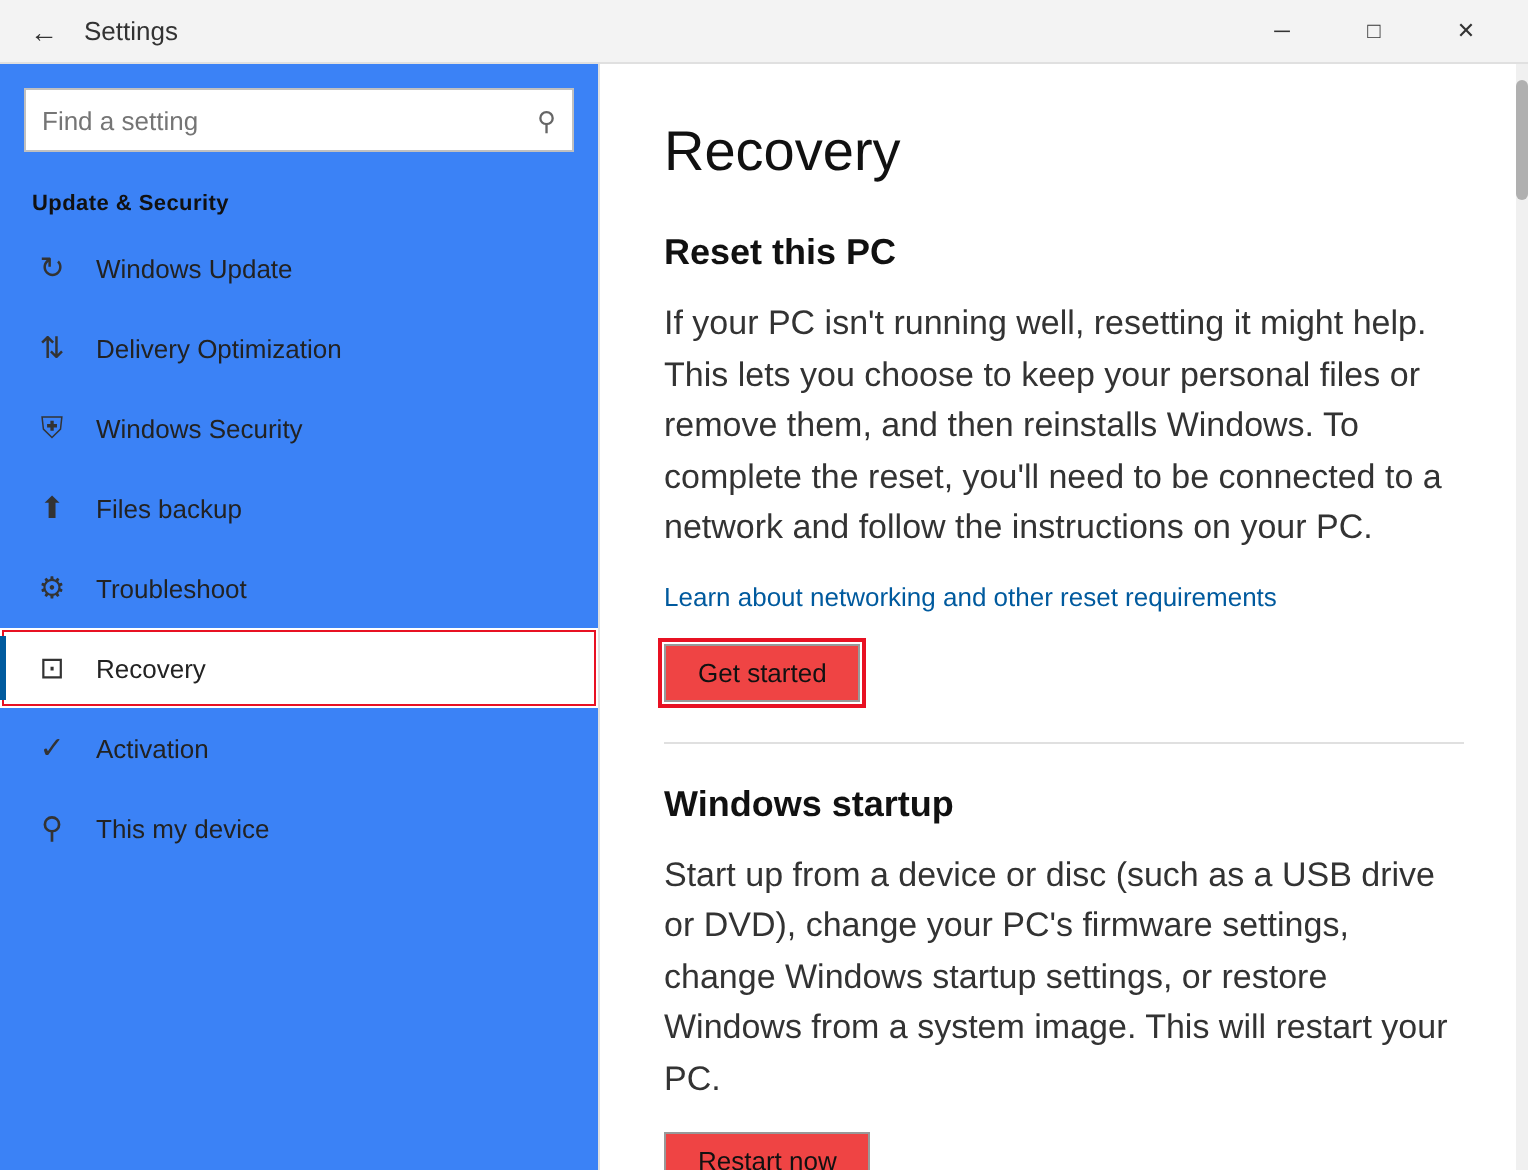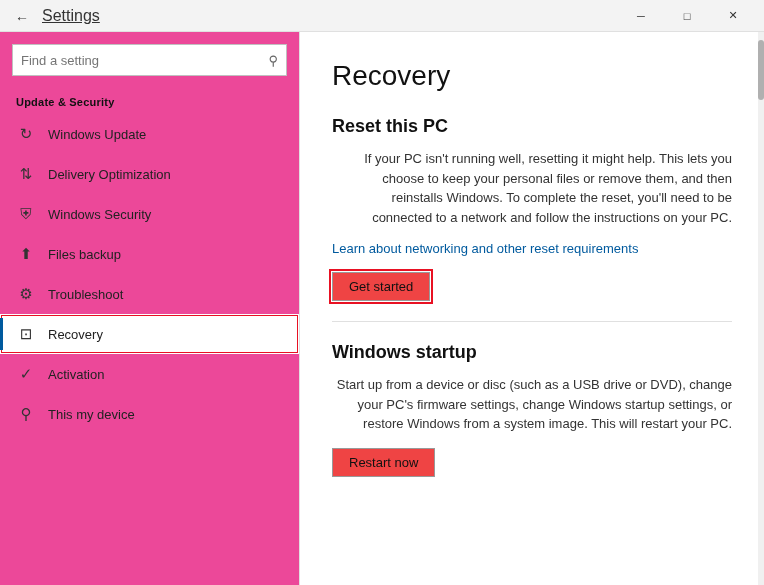--- a/index.html
+++ b/index.html
@@ -26,25 +26,24 @@
       width: 28px;
       height: 28px;
       display: flex;
       align-items: center;
       justify-content: center;
       cursor: pointer;
       font-size: 14px;
       color: #333;
     }
     .titlebar-title {
-      font-size: 16px;
+      font-size: 13px;
       color: #333;
       margin-left: 6px;
       flex: 1;
-      text-decoration: underline;
     }
     .titlebar-controls {
       display: flex;
       gap: 0;
     }
     .titlebar-btn {
       width: 46px;
       height: 32px;
       display: flex;
       align-items: center;
@@ -58,21 +57,21 @@
     
     .main-content {
       display: flex;
       flex: 1;
       overflow: hidden;
     }
     
     .sidebar {
       width: 300px;
       flex-shrink: 0;
-      background: #ec4899;
+      background: #3b82f6;
       overflow-y: auto;
       border-right: 1px solid #e0e0e0;
       padding-bottom: 16px;
     }
     .sidebar-search {
       margin: 12px 12px 12px 12px;
       display: flex;
       align-items: center;
       border: 1px solid #c0c0c0;
       background: #fff;
@@ -149,25 +148,24 @@
       color: #111;
       margin-bottom: 24px;
     }
     .section-title {
       font-size: 18px;
       font-weight: 700;
       color: #111;
       margin-bottom: 12px;
     }
     .section-body {
-      font-size: 13px;
+      font-size: 17px;
       color: #333;
       line-height: 1.5;
       margin-bottom: 14px;
-      text-align: right;
     }
     .section-link {
       font-size: 13px;
       color: #005a9e;
       cursor: pointer;
       text-decoration: none;
       margin-bottom: 16px;
       display: block;
     }
     .btn {

